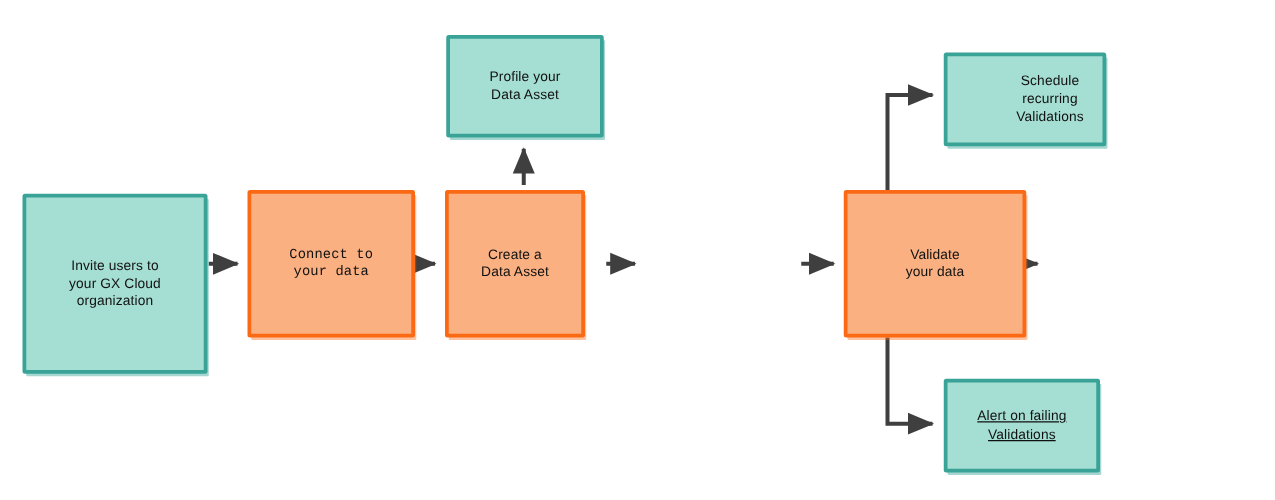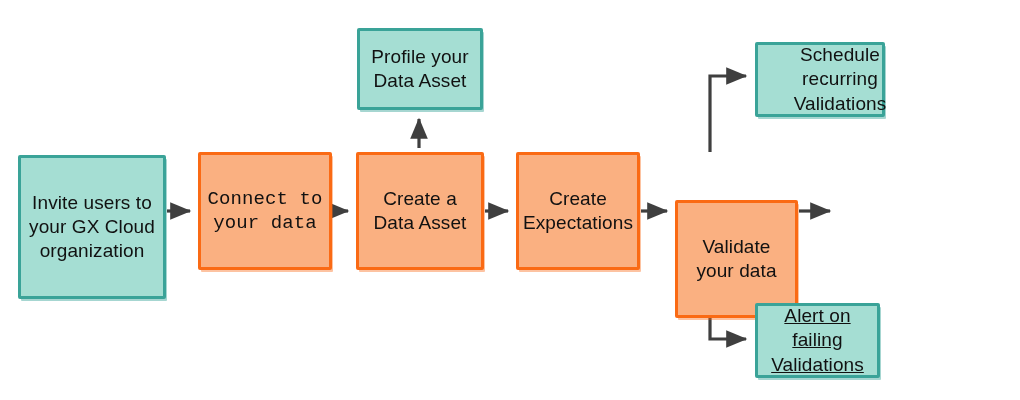--- a/index.html
+++ b/index.html
@@ -26,21 +26,21 @@
     height: 400px;
     pointer-events: none;
   }
   .node {
     position: absolute;
     box-sizing: border-box;
     display: flex;
     align-items: center;
     justify-content: center;
     text-align: center;
-    font-size: 19px;
+    font-size: 11px;
     line-height: 1.28;
     color: #111111;
     letter-spacing: 0.1px;
     border-style: solid;
     border-width: 3px;
     border-radius: 2px;
   }
   .node .label {
     display: block;
     padding: 0 6px;
@@ -90,31 +90,27 @@
   <div class="node orange" style="left:198px; top:152px; width:134px; height:118px;font-family:Liberation Mono, monospace;">
     <span class="label">Connect to
 your data</span>
   </div>
 
   <div class="node teal" style="left:357px; top:28px; width:126px; height:82px;">
     <span class="label">Profile your
 Data Asset</span>
   </div>
 
-  <div class="node orange" style="left:356px; top:152px; width:128px; height:118px;">
+  <div class="node orange" style="left:356px; top:152px; width:112px; height:118px;">
     <span class="label">Create a
 Data Asset</span>
   </div>
 
-  <div class="node orange" style="left:516px; top:152px; width:124px; height:118px;">
-    <span class="label">Create
-Expectations</span>
-  </div>
 
-  <div class="node orange" style="left:675px; top:152px; width:123px; height:118px;margin-top:48px;">
+  <div class="node orange" style="left:675px; top:152px; width:146px; height:118px;">
     <span class="label">Validate
 your data</span>
   </div>
 
   <div class="node teal" style="left:755px; top:42px; width:130px; height:75px;padding-left:40px;">
     <span class="label">Schedule
 recurring
 Validations</span>
   </div>
 

